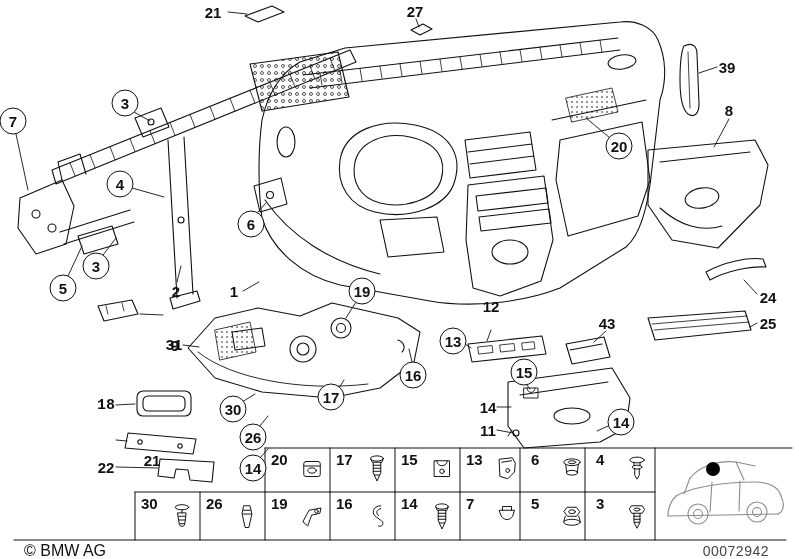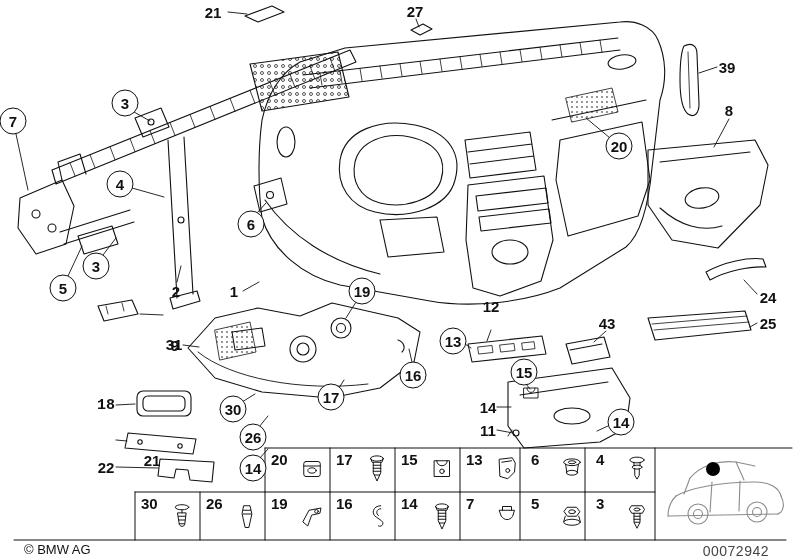--- a/index.html
+++ b/index.html
@@ -8,21 +8,21 @@
   .stage { position:absolute; inset:0; width:799px; height:559px; }
   svg.diagram { position:absolute; left:0; top:0; }
   .callout { position:absolute; width:27px; height:27px; display:flex;
     align-items:center; justify-content:center; transform:translate(-50%,-50%);
     font-size:15px; font-weight:600; color:#111; border-radius:50%;
     background:transparent; line-height:1; }
   .callout.circled { border:1.5px solid #111; background:#fff; }
   .lcell { position:absolute; }
   .lnum { position:absolute; left:6px; top:3px; font-size:15px; font-weight:600; }
   .licon { position:absolute; right:3px; bottom:2px; }
-  .footer-copy { position:absolute; left:24px; top:542px; font-size:13px; }
+  .footer-copy { position:absolute; left:24px; top:542px; font-size:16px; }
   .footer-doc  { position:absolute; right:30px; top:543px; font-size:14px; color:#444; letter-spacing:0.5px; }
 </style>
 </head>
 <body>
 
 <div class="stage">
 
 <svg class="diagram" width="799" height="559" viewBox="0 0 799 559">
   <defs>
     <pattern id="perf" width="7" height="7" patternUnits="userSpaceOnUse">

